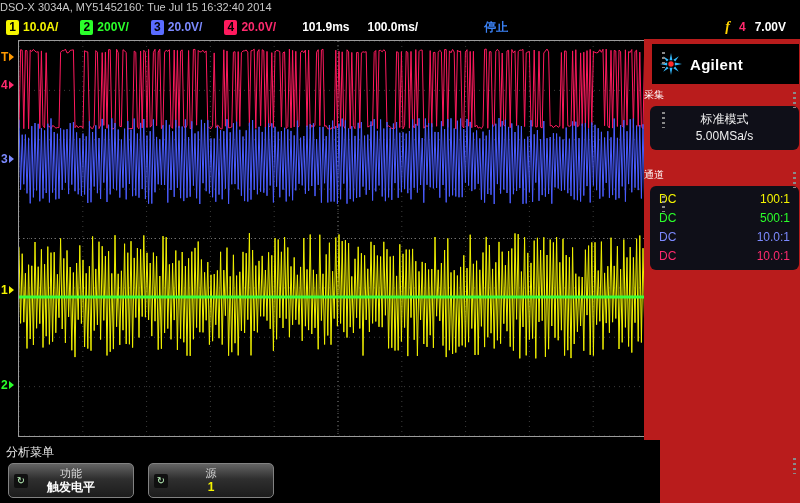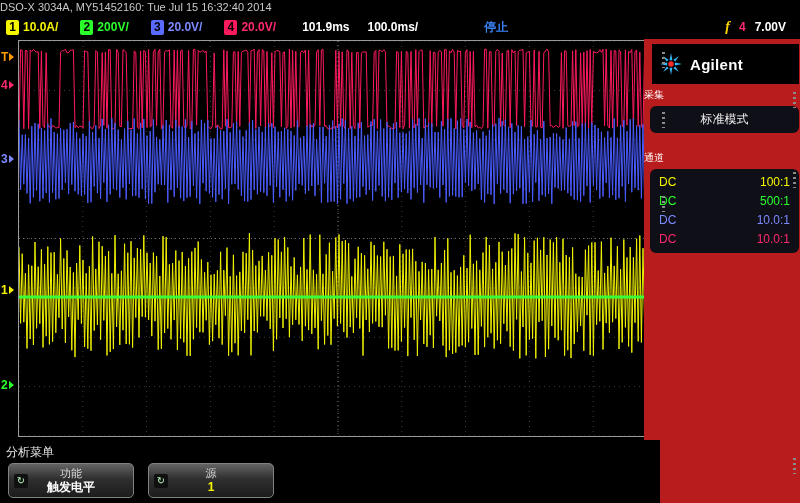--- a/index.html
+++ b/index.html
@@ -144,20 +144,21 @@
         <polygon points="4.2,19.8 7.8,14.4 9.6,16.2"></polygon>
         <polygon points="19.8,19.8 14.4,16.2 16.2,14.4"></polygon>
       </g>
       <circle cx="12" cy="12" r="2.7" fill="#ff2a2a"></circle>
     </svg>
     <span>Agilent</span>
   </div>
   <div class="sec-title">采集</div>
   <div class="panel acq">
     <div>标准模式</div>
+    <div>5.00MSa/s</div>
   </div>
   <div class="gap"></div>
   <div class="sec-title">通道</div>
   <div class="panel chpanel">
     <div class="chrow c1">
       <span>DC</span>
       <span>100:1</span>
     </div>
     <div class="chrow c2">
       <span>DC</span>

